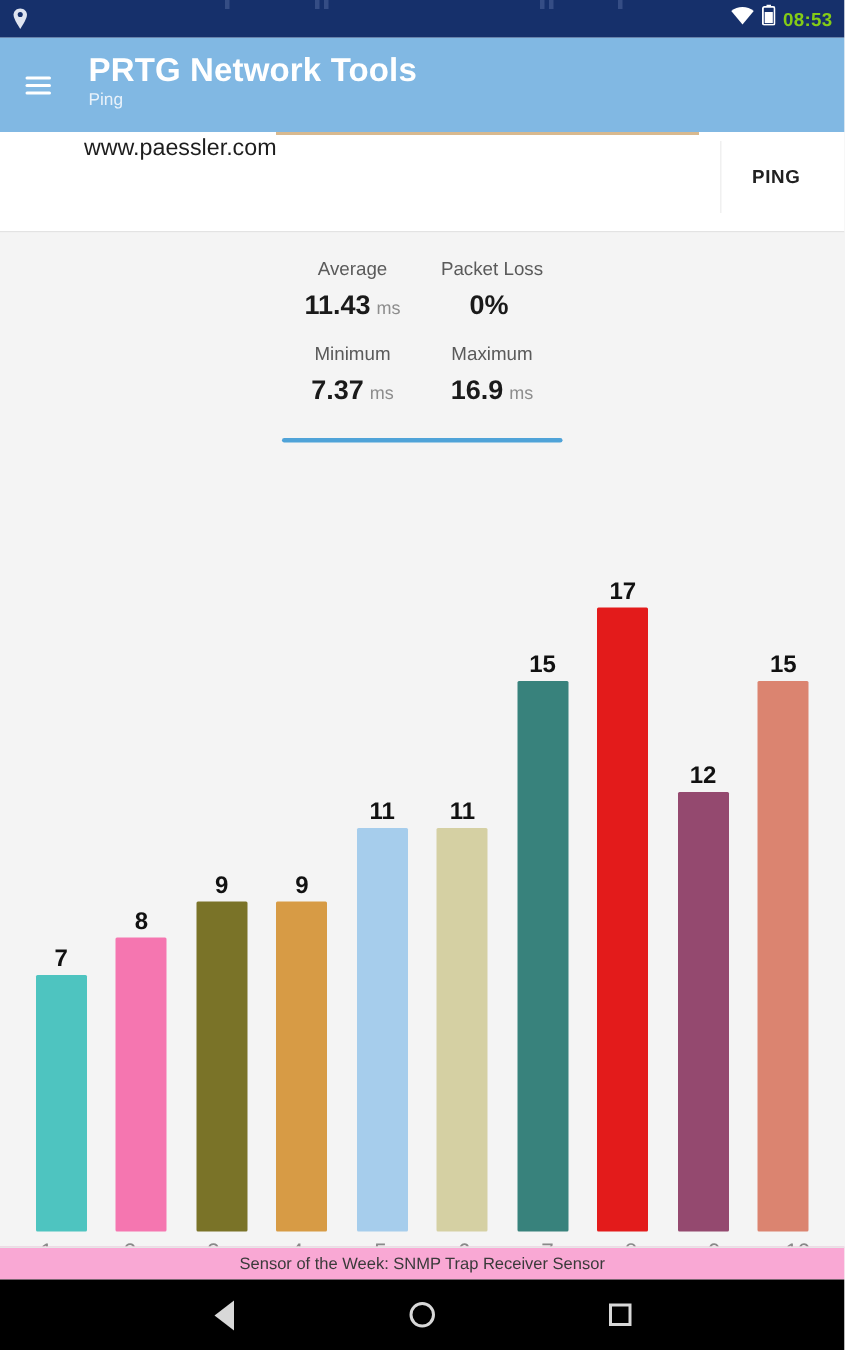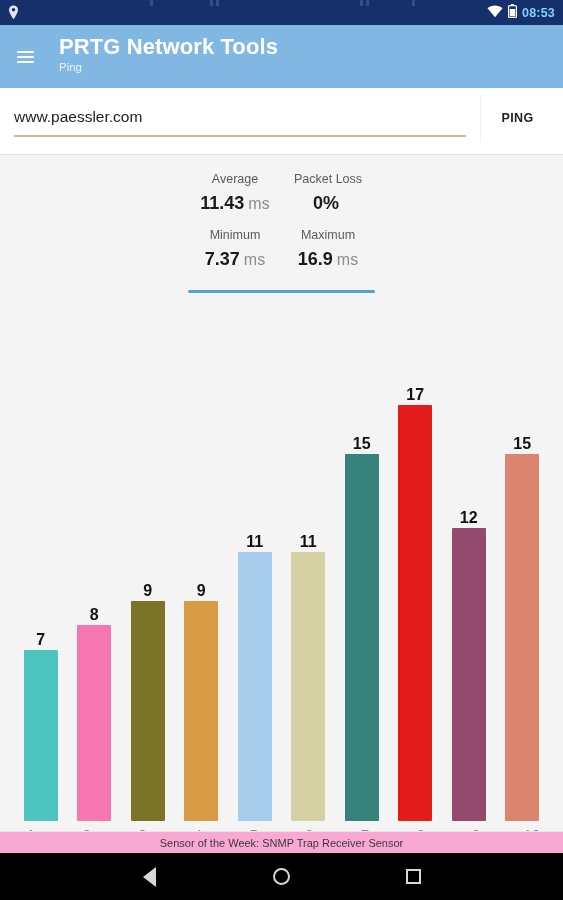--- a/index.html
+++ b/index.html
@@ -12,62 +12,62 @@
   }
 
   
   .statusbar{
     height:25px; background:#16306b; position:relative;
     display:flex; align-items:center; justify-content:flex-end;
     padding:0 8px;
   }
   .sb-left{ position:absolute; left:8px; top:0; height:25px; display:flex; align-items:center; }
   .sb-right{ display:flex; align-items:center; gap:5px; }
-  .sb-clock{ color:#7dd3fc; font-size:12.5px; font-weight:bold; letter-spacing:.2px; }
+  .sb-clock{ color:#84cc16; font-size:12.5px; font-weight:bold; letter-spacing:.2px; }
   .sb-ghost{ position:absolute; top:0; left:150px; width:270px; height:6px; opacity:.35; }
   .sb-ghost i{ position:absolute; top:0; width:3px; height:6px; background:#6f83b5; display:block; }
 
   
   .appbar{
     height:63px; background:#81b8e3; display:flex; align-items:center;
     padding:0 0 0 14px;
   }
   .hamburger{ width:26px; display:flex; flex-direction:column; gap:3px; padding-left:3px; }
   .hamburger span{ display:block; height:2px; width:17px; background:#ffffff; border-radius:1px; }
   .appbar-text{ margin-left:19px; display:flex; flex-direction:column; justify-content:center; }
   .app-title{ color:#ffffff; font-size:22px; font-weight:bold; letter-spacing:.1px; line-height:20px; }
   .app-sub{ color:#e9f2fa; font-size:11.5px; line-height:17px; margin-top:2px; }
 
   
   .inputrow{
     height:67px; background:#ffffff; display:flex; align-items:stretch;
     border-bottom:1px solid #e3e3e3;
   }
-  .field-wrap{ flex:1; display:flex; flex-direction:column; justify-content:center; padding:0 14px; }
+  .field-wrap{ flex:1; display:flex; flex-direction:row; justify-content:center; padding:0 14px;margin-left:42px; }
   .field-value{ font-size:15.5px; color:#1d1d1d; line-height:22px; padding-bottom:7px; }
   .field-underline{ height:2px; background:#d8b98f; width:100%; }
   .ping-btn{
     width:74px; background:#ffffff; border:none; border-left:1px solid #f0f0f0;
     font-family:"Liberation Sans", sans-serif;
     font-size:12.5px; font-weight:bold; color:#212121; letter-spacing:.4px;
     display:flex; align-items:center; justify-content:center; cursor:pointer;
     margin:6px 9px 12px 0;
   }
 
   
   .content{ position:relative; height:calc(900px - 25px - 63px - 67px - 47px); background:#f4f4f4; }
 
   
   .stats{ padding-top:14px; display:flex; flex-direction:column; align-items:center; }
   .stat-row{ display:flex; }
   .stat-cell{ width:93px; display:flex; flex-direction:column; align-items:center; }
   .stat-label{ font-size:12.5px; color:#5a5a5a; line-height:21px; }
   .stat-valrow{ display:flex; align-items:baseline; gap:4px; line-height:26px; }
   .stat-val{ font-size:18px; font-weight:bold; color:#1a1a1a; }
-  .stat-unit{ font-size:16px; color:#8d8d8d; }
+  .stat-unit{ font-size:12px; color:#8d8d8d; }
   .stat-row.second{ margin-top:8px; }
   .divider{ margin-top:17px; width:187px; height:3px; background:#4fa3d8; border-radius:2px; }
 
   
   .chart{
     position:absolute; left:0; right:0; bottom:0; height:490px;
     padding:0 14px;
   }
   .bars{
     position:absolute; left:14px; right:14px; bottom:32px; top:0;

